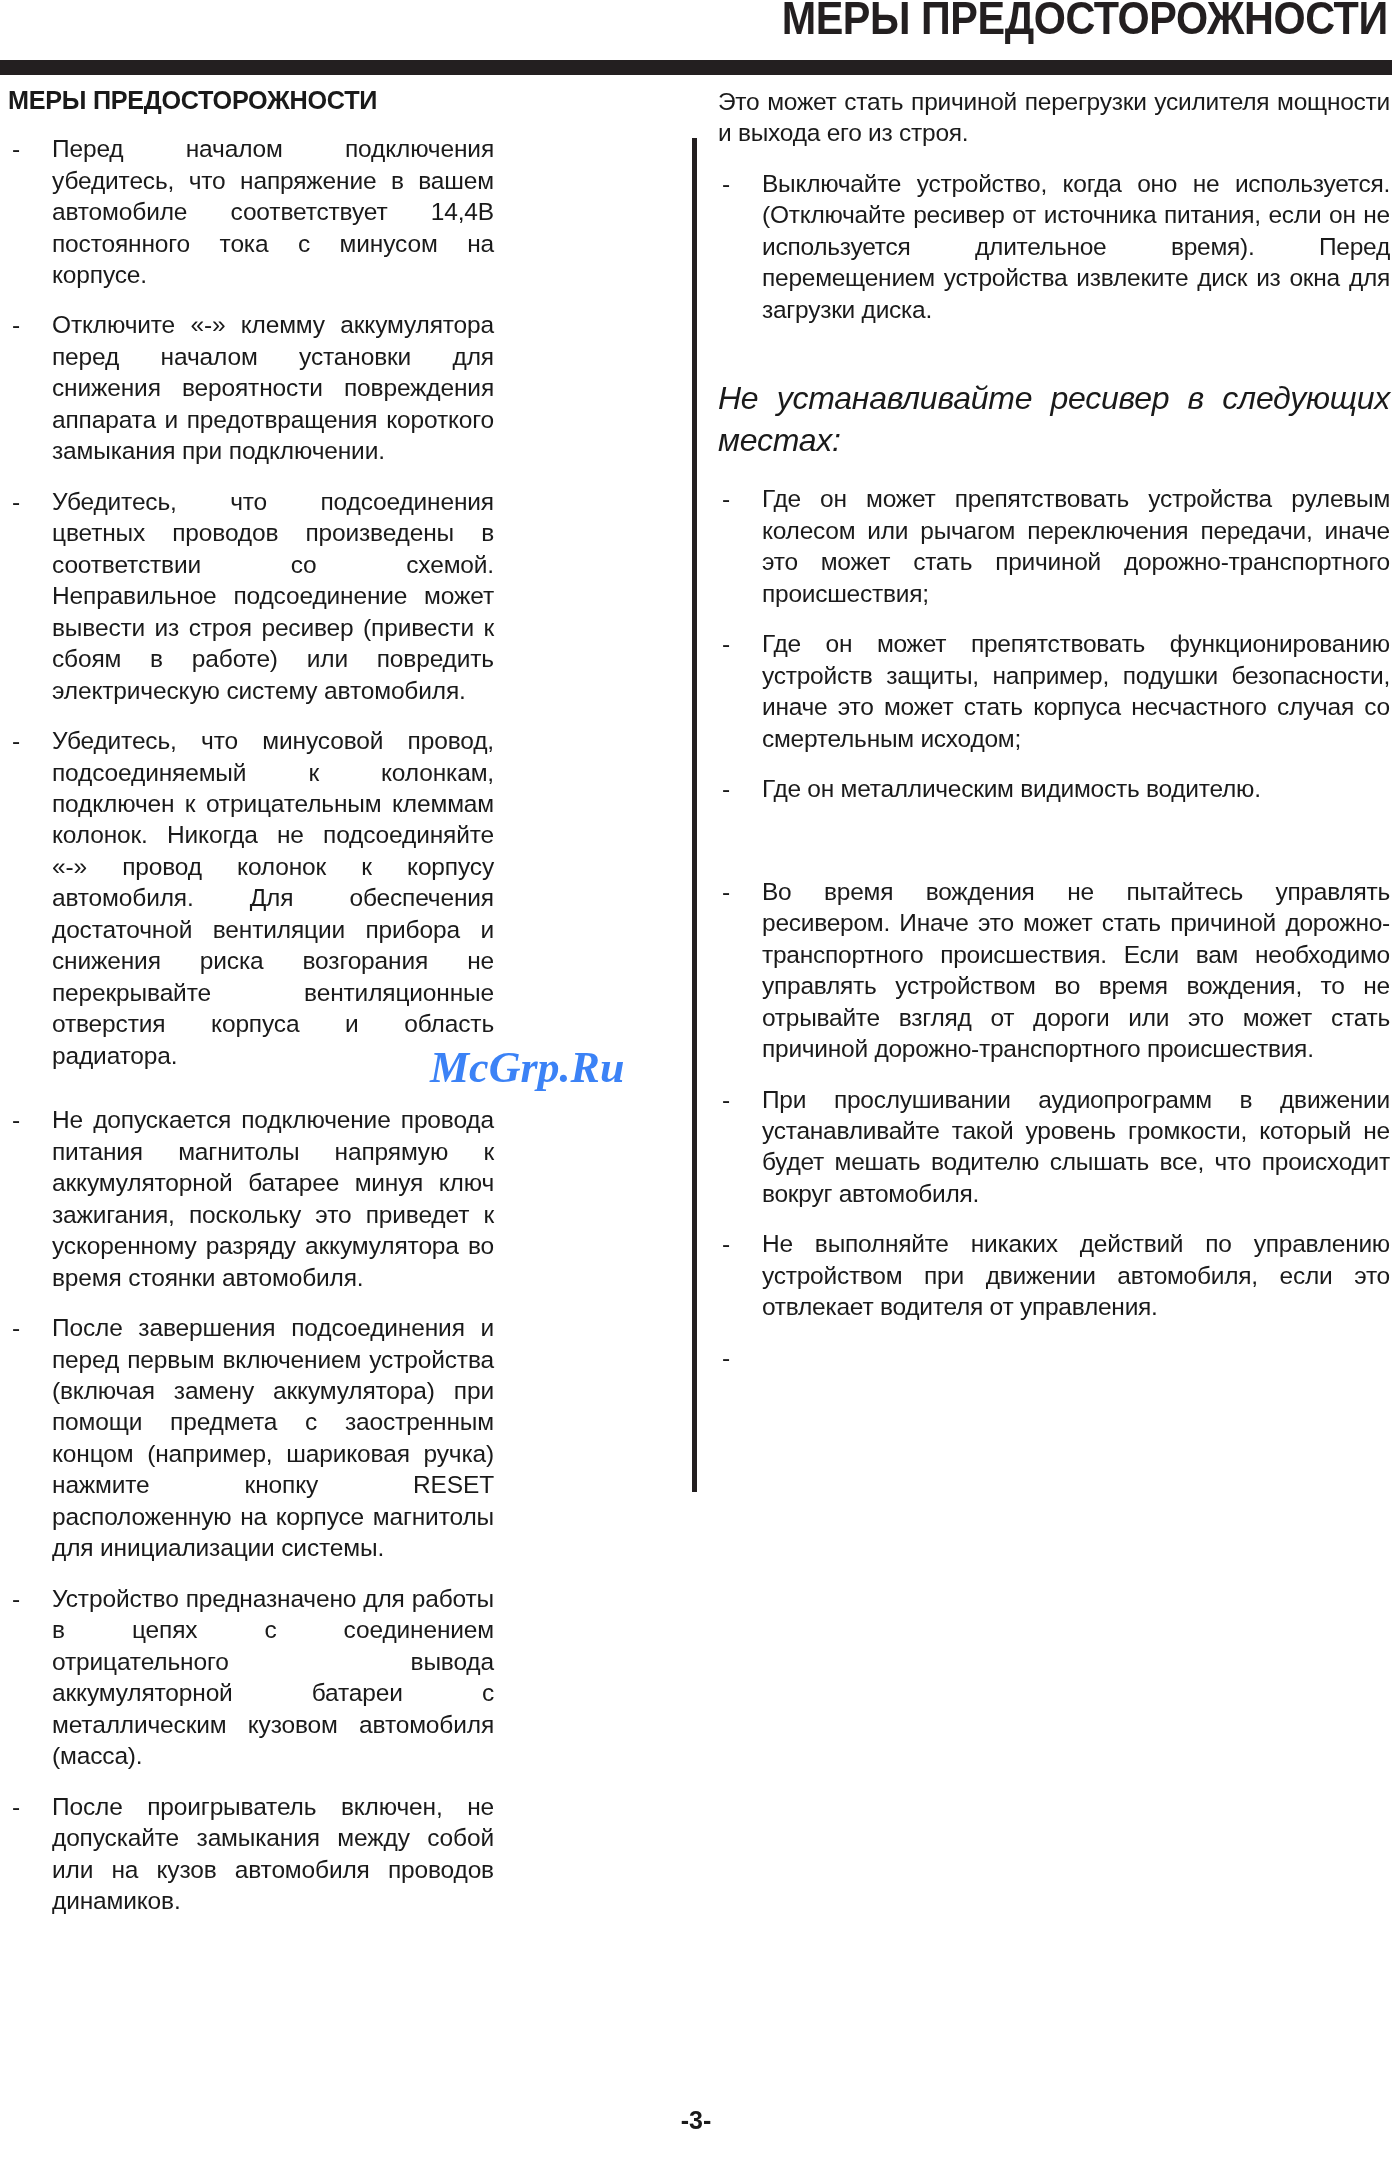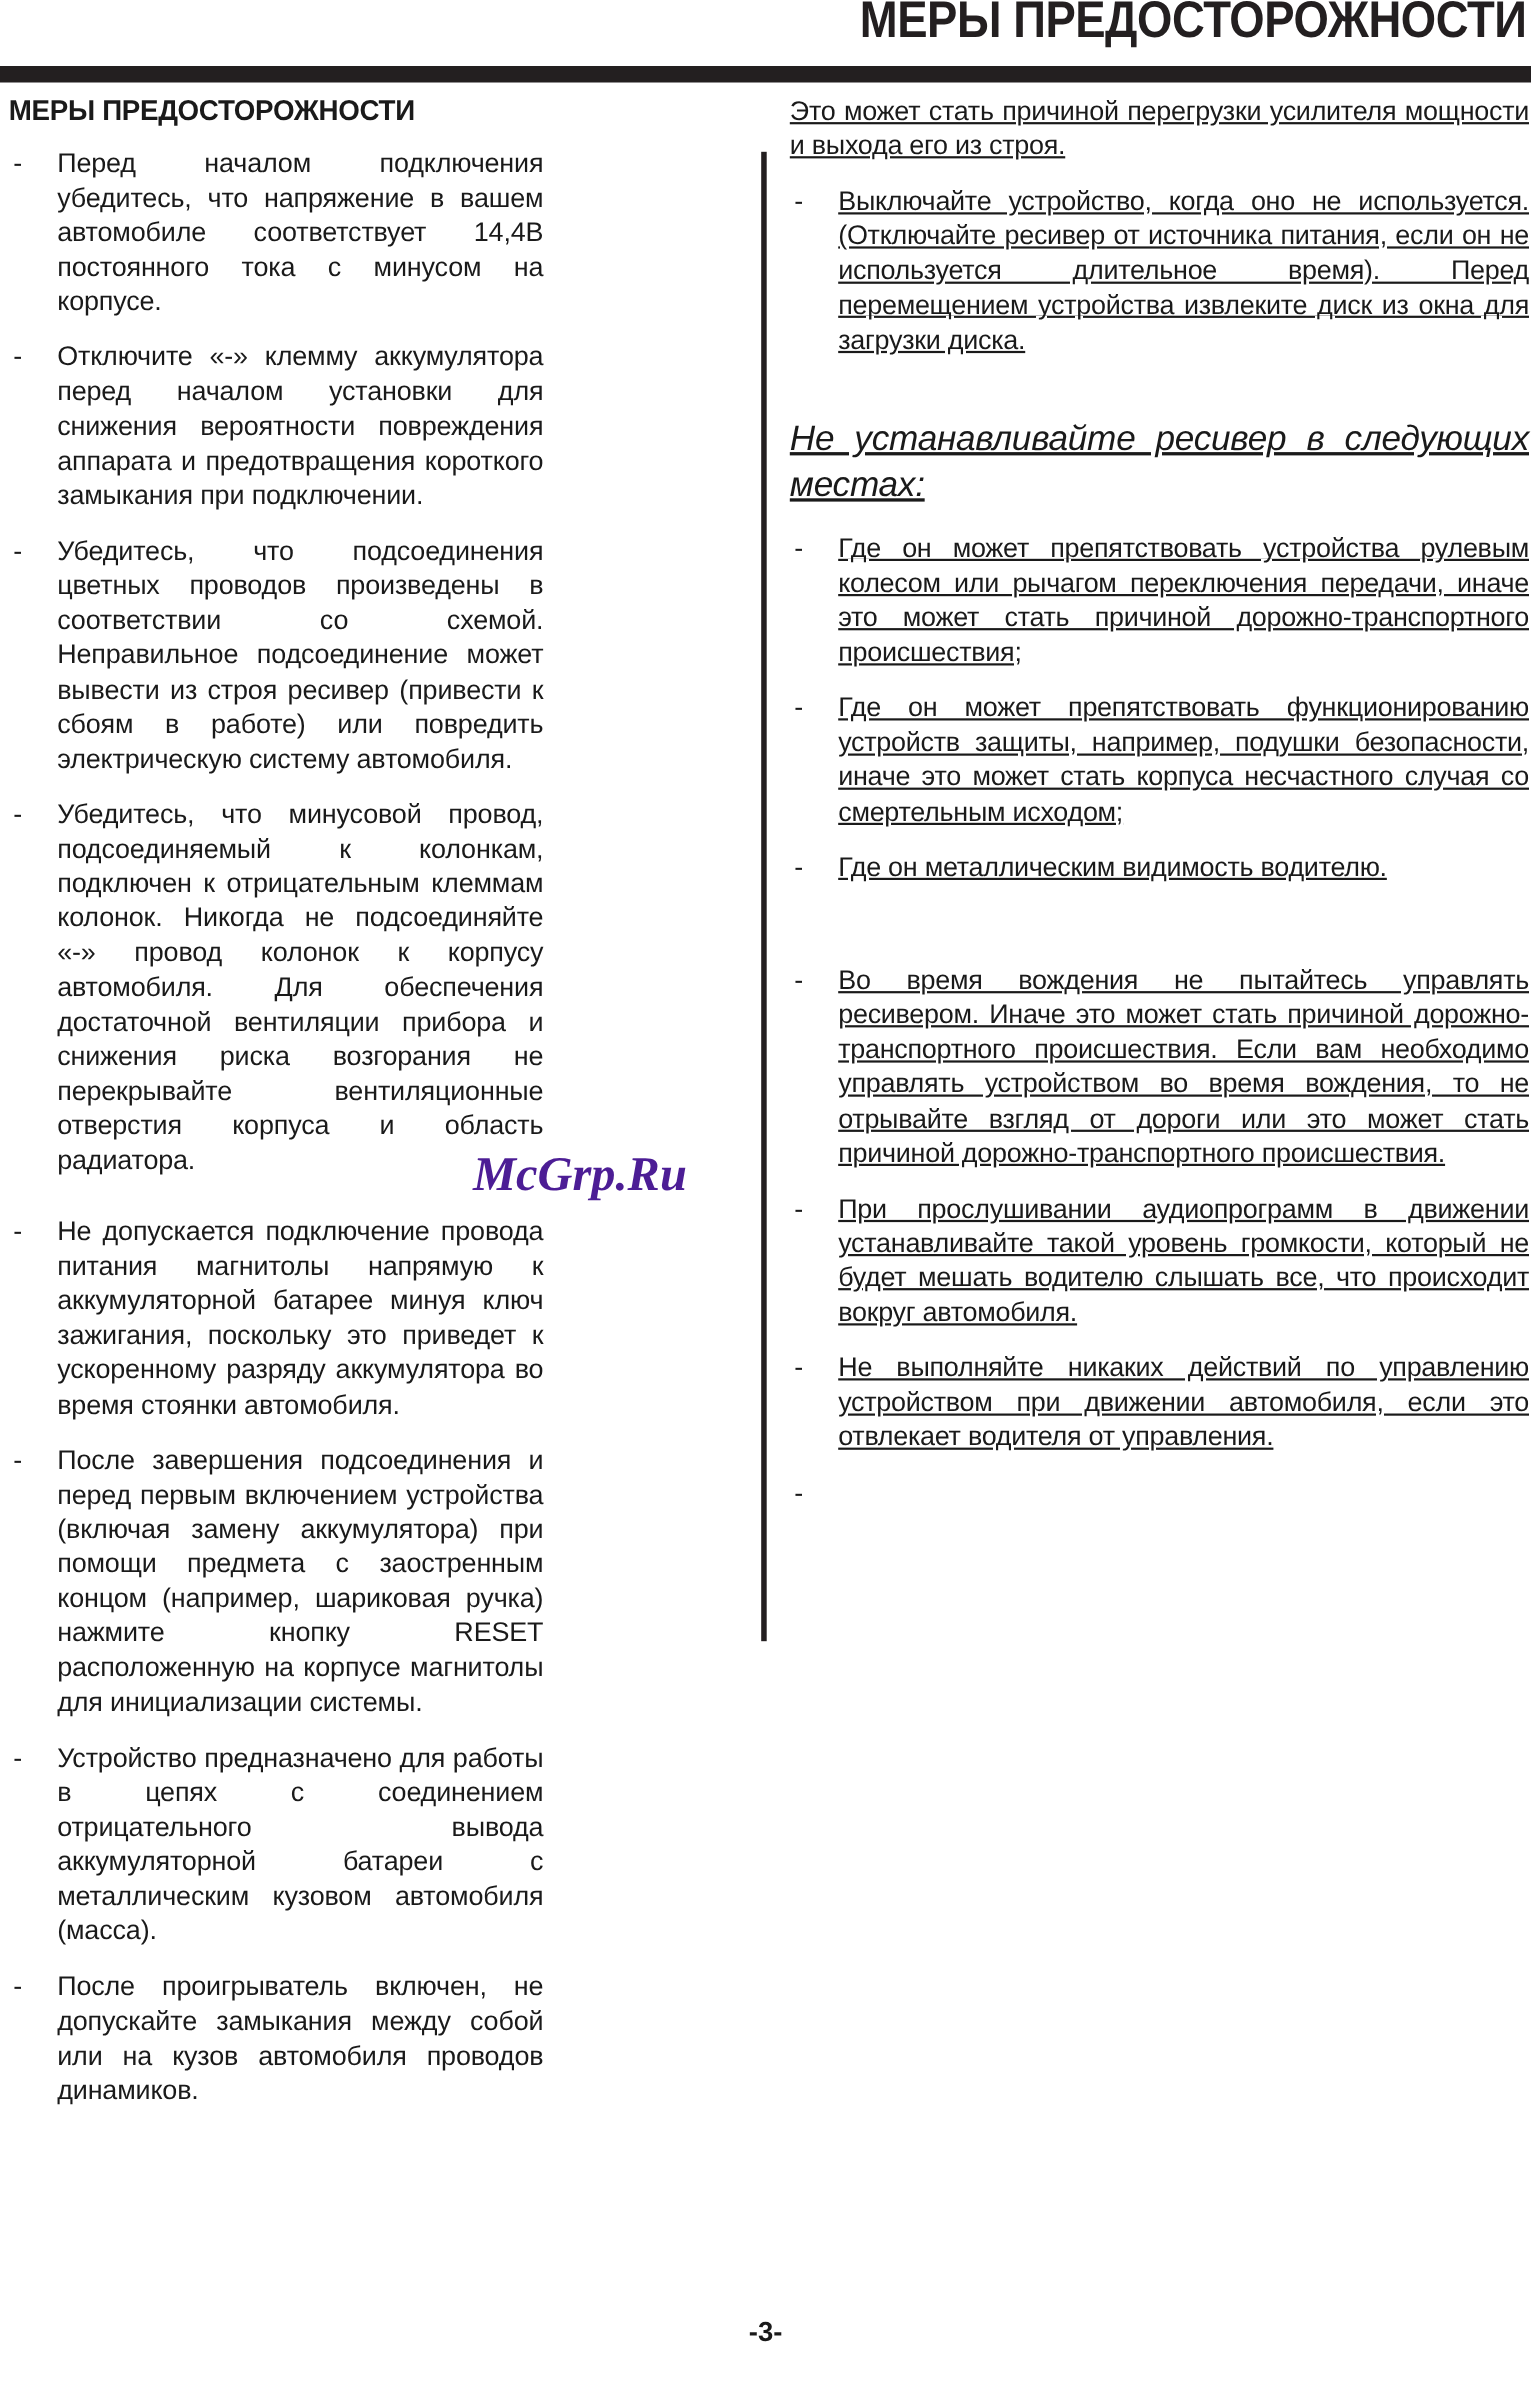--- a/index.html
+++ b/index.html
@@ -54,21 +54,21 @@
     left: 0;
     width: 1392px;
     height: 1990px;
   }
   .col {
     position: absolute;
     top: 0;
     width: 486px;
   }
   .col-left  { left: 8px; }
-  .col-right { left: 718px; width: 672px; text-decoration: underline; }
+  .col-right { left: 718px; width: 672px; }
 
   .col-divider {
     position: absolute;
     left: 692px;
     top: 52px;
     width: 5px;
     height: 1354px;
     background: #231f20;
   }
 
@@ -250,15 +250,15 @@
       <span>Не выполняйте никаких действий по управлению устройством при движении автомобиля, если это отвлекает водителя от управления.</span>
     </div>
 
     <div class="bullet">
       <span class="dash">-</span>
     </div>
 
   </div>
 </div>
 
-<div class="watermark" style="color: #4c1d95; text-align: center;">McGrp.Ru</div>
+<div class="watermark" style="color: #3b82f6; text-align: center;">McGrp.Ru</div>
 
 <div class="page-footer">-3-</div>
 
 </body></html>

